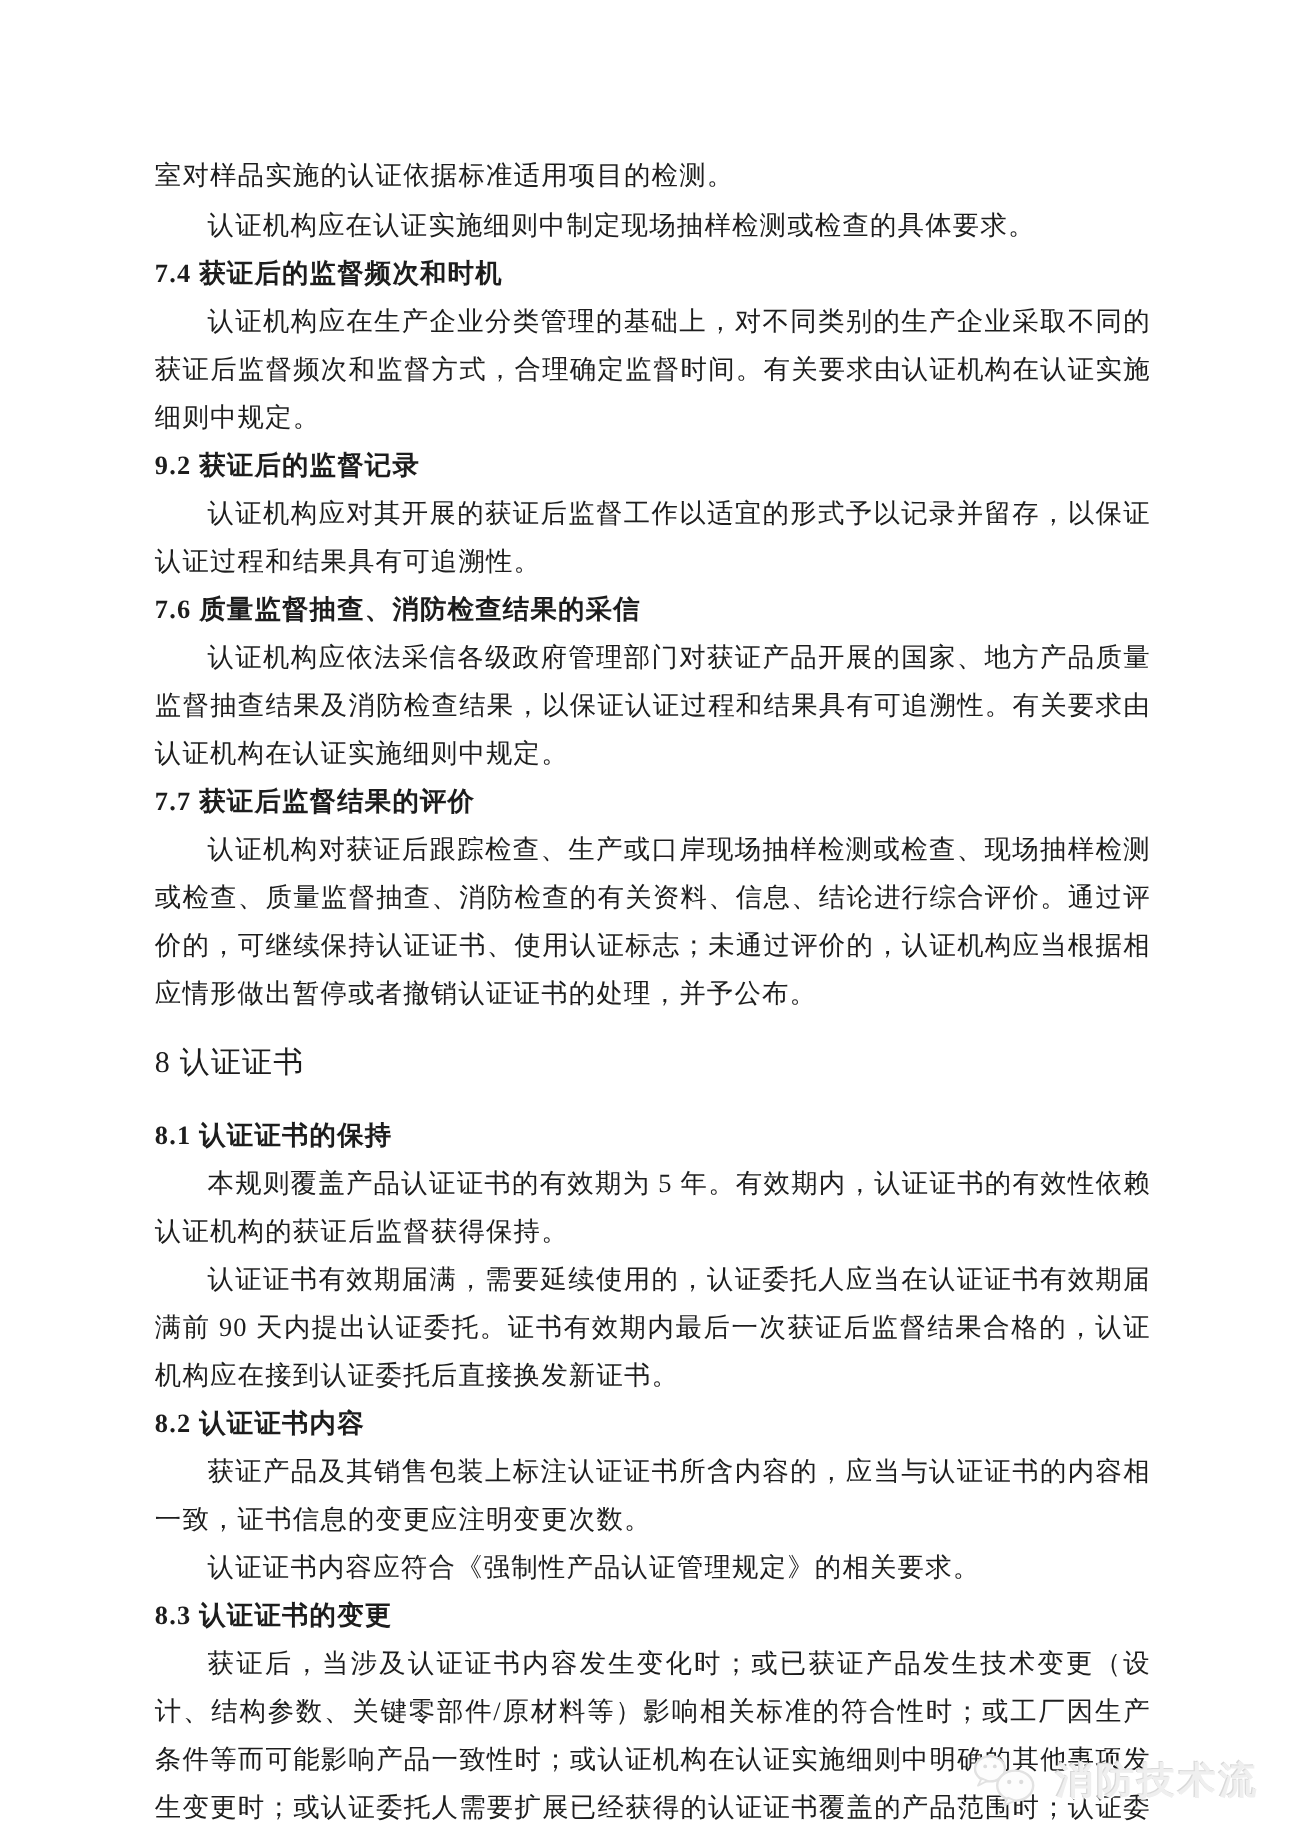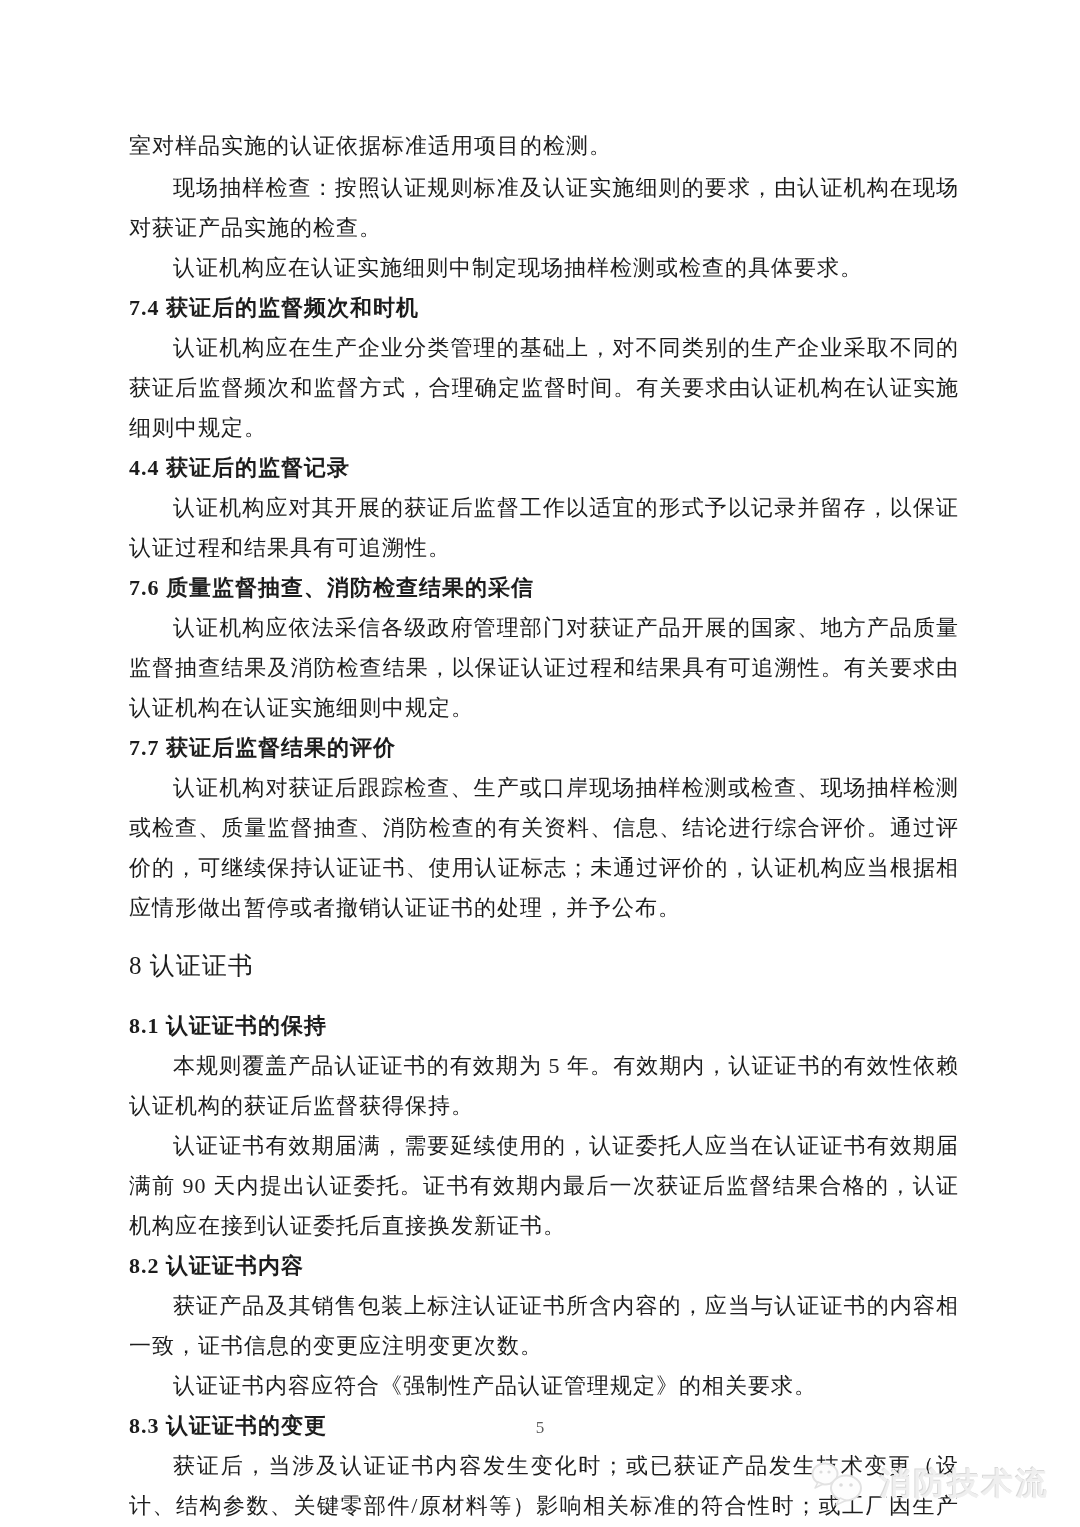--- a/index.html
+++ b/index.html
@@ -94,25 +94,24 @@
   }
 </style>
 </head>
 <body>
 
 <div class="page">
 
   <main class="content" id="doc-content">
 
   <p class="blk cont">室对样品实施的认证依据标准适用项目的检测。</p>
-      <p class="blk para">现场抽样检查：按照认证规则标准及认证实施细则的要求，由认证机构在现场对获证产品实施的检查。</p>
       <p class="blk para">认证机构应在认证实施细则中制定现场抽样检测或检查的具体要求。</p>
       <div class="blk h2">7.4 获证后的监督频次和时机</div>
       <p class="blk para">认证机构应在生产企业分类管理的基础上，对不同类别的生产企业采取不同的获证后监督频次和监督方式，合理确定监督时间。有关要求由认证机构在认证实施细则中规定。</p>
-      <div class="blk h2">4.4 获证后的监督记录</div>
+      <div class="blk h2">9.2 获证后的监督记录</div>
       <p class="blk para">认证机构应对其开展的获证后监督工作以适宜的形式予以记录并留存，以保证认证过程和结果具有可追溯性。</p>
       <div class="blk h2">7.6 质量监督抽查、消防检查结果的采信</div>
       <p class="blk para">认证机构应依法采信各级政府管理部门对获证产品开展的国家、地方产品质量监督抽查结果及消防检查结果，以保证认证过程和结果具有可追溯性。有关要求由认证机构在认证实施细则中规定。</p>
       <div class="blk h2">7.7 获证后监督结果的评价</div>
       <p class="blk para">认证机构对获证后跟踪检查、生产或口岸现场抽样检测或检查、现场抽样检测或检查、质量监督抽查、消防检查的有关资料、信息、结论进行综合评价。通过评价的，可继续保持认证证书、使用认证标志；未通过评价的，认证机构应当根据相应情形做出暂停或者撤销认证证书的处理，并予公布。</p>
       <div class="blk h1">8 认证证书</div>
       <div class="blk h2">8.1 认证证书的保持</div>
       <p class="blk para">本规则覆盖产品认证证书的有效期为 5 年。有效期内，认证证书的有效性依赖认证机构的获证后监督获得保持。</p>
       <p class="blk para">认证证书有效期届满，需要延续使用的，认证委托人应当在认证证书有效期届满前 90 天内提出认证委托。证书有效期内最后一次获证后监督结果合格的，认证机构应在接到认证委托后直接换发新证书。</p>
       <div class="blk h2">8.2 认证证书内容</div>

